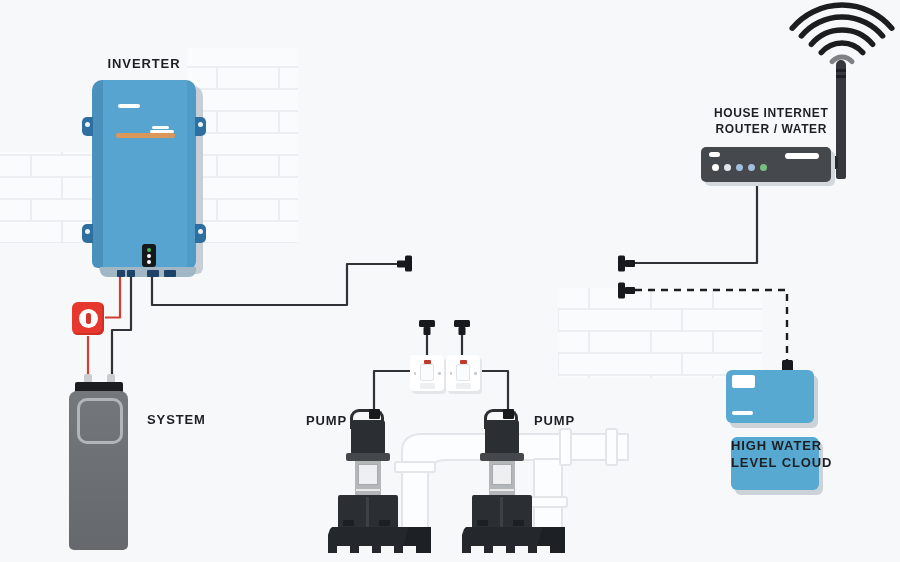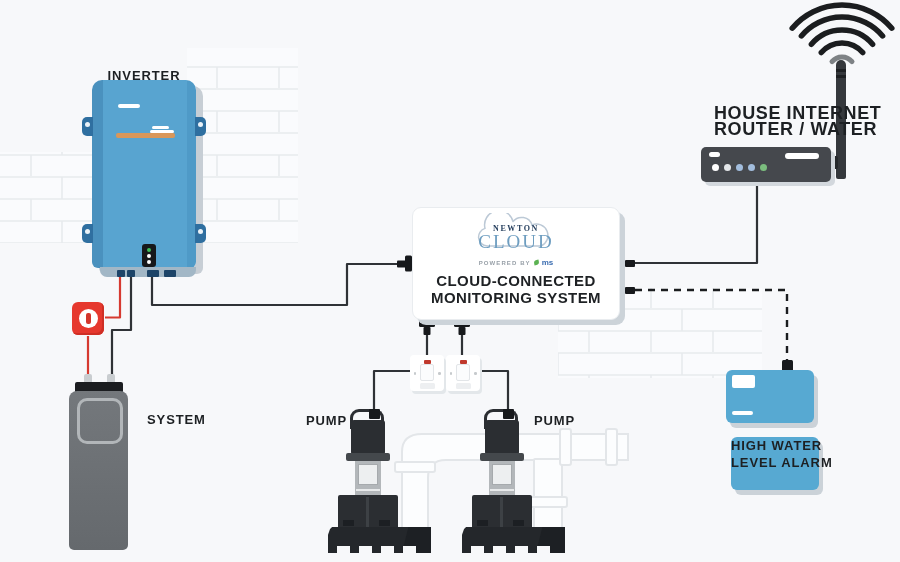--- a/index.html
+++ b/index.html
@@ -3,21 +3,21 @@
 <meta charset="utf-8">
 <style>
   html,body{margin:0;padding:0;background:#e9ebee;}
   .stage{position:relative;width:900px;height:562px;margin:0 auto;background:#f7f8fa;
          overflow:hidden;font-family:"Liberation Sans",sans-serif;}
   .abs{position:absolute;}
   svg.linework{position:absolute;left:0;top:0;}
 
   
   .lbl{position:absolute;font-weight:bold;font-size:13px;letter-spacing:.9px;color:#1d2023;white-space:nowrap;}
-  .lbl.small{font-size:18px;letter-spacing:.6px;line-height:16px;}
+  .lbl.small{font-size:12px;letter-spacing:.6px;line-height:16px;text-align:center;}
   .lbl.alarm{line-height:17px;}
 
   
   .inv-body{position:absolute;left:92px;top:80px;width:104px;height:188px;
     background:linear-gradient(90deg,#4a91be 0 11px,#58a4d0 11px calc(100% - 9px),#4f9ac7 calc(100% - 9px));
     border-radius:10px 10px 6px 6px;box-shadow:7px 6px 0 #c7ced5;}
   .inv-tab{position:absolute;width:11px;height:19px;background:#2f6fa0;}
   .inv-tab.l{left:-10px;border-radius:5px 0 0 5px;}
   .inv-tab.r{right:-10px;border-radius:0 5px 5px 0;}
   .inv-tab::after{content:"";position:absolute;left:3px;top:5px;width:5px;height:5px;background:#eaf2f8;border-radius:50%;}
@@ -193,38 +193,20 @@
   </div>
 
   <div class="abs" style="left:69px;top:374px;width:59px;height:176px;">
     <div class="bat-term" style="left:15px;"></div>
     <div class="bat-term" style="left:38px;"></div>
     <div class="bat-cap"></div>
     <div class="bat-body"></div>
     <div class="bat-handle"></div>
   </div>
 
-  <div class="mon-box">
-    <div class="logo">
-      <svg width="92" height="40" viewBox="0 0 92 40">
-        <path d="M17 33 A9 9 0 0 1 15 15.4 A14 14 0 0 1 43 8.5 A11 11 0 0 1 62 12 A9.5 9.5 0 0 1 71 33 Z" fill="#ffffff" stroke="#bcc9d6" stroke-width="1.5" stroke-linejoin="round"></path>
-      </svg>
-      <div class="newton">NEWTON</div>
-      <div class="cloudword">CLOUD</div>
-    </div>
-    <div class="powered">
-      <span>POWERED BY</span>
-      <span class="mark"></span>
-      <span class="brand">ms</span>
-    </div>
-    <div class="mon-title">
-      <div>CLOUD-CONNECTED</div>
-      <div>MONITORING SYSTEM</div>
-    </div>
-  </div>
 
   <div class="antenna">
     <i style="top:9px;"></i>
       <i style="top:15px;"></i>
   </div>
   <div class="ant-joint"></div>
   <div class="router">
     <div class="slot-l"></div>
     <div class="slot-r"></div>
     <div class="led" style="left:11px;background:#ffffff;"></div>
@@ -286,26 +268,26 @@
     <div class="boltL"></div>
     <div class="boltR"></div>
     <div class="baseL"></div>
     <div class="shade"></div>
     <div class="notch" style="left:9px;"></div>
     <div class="notch" style="left:31px;"></div>
     <div class="notch" style="left:53px;"></div>
     <div class="notch" style="left:75px;"></div>
   </div>
 
-  <div class="lbl" style="left:92px;top:56px;width:104px;text-align:center;margin-top:12px;">INVERTER</div>
+  <div class="lbl" style="left:92px;top:56px;width:104px;text-align:center;">INVERTER</div>
   <div class="lbl" style="left:147px;top:412px;">SYSTEM</div>
   <div class="lbl" style="left:306px;top:413px;">PUMP</div>
   <div class="lbl" style="left:534px;top:413px;">PUMP</div>
   <div class="lbl small" style="left:714px;top:105px;">
     <div>HOUSE INTERNET</div>
     <div>ROUTER / WATER</div>
   </div>
   <div class="lbl alarm" style="left:731px;top:437px;">
     <div>HIGH WATER</div>
-    <div>LEVEL ALARM</div>
+    <div>LEVEL CLOUD</div>
   </div>
 
 </div>
 
 </body></html>

